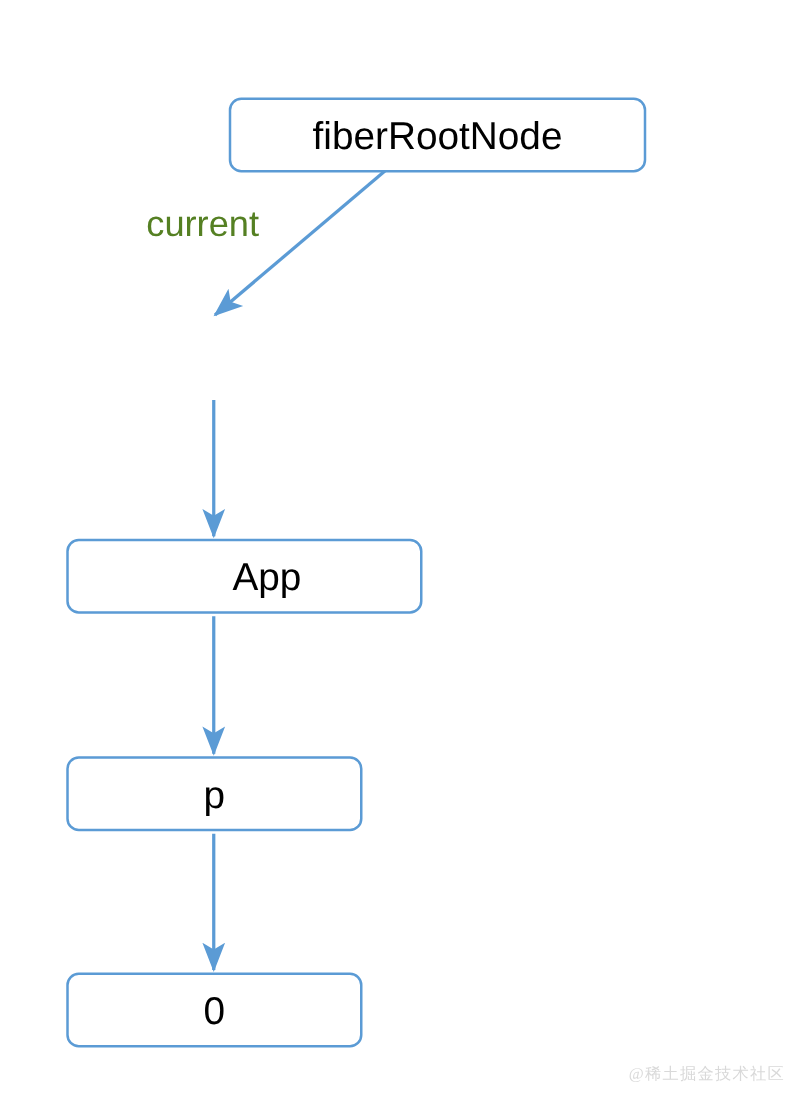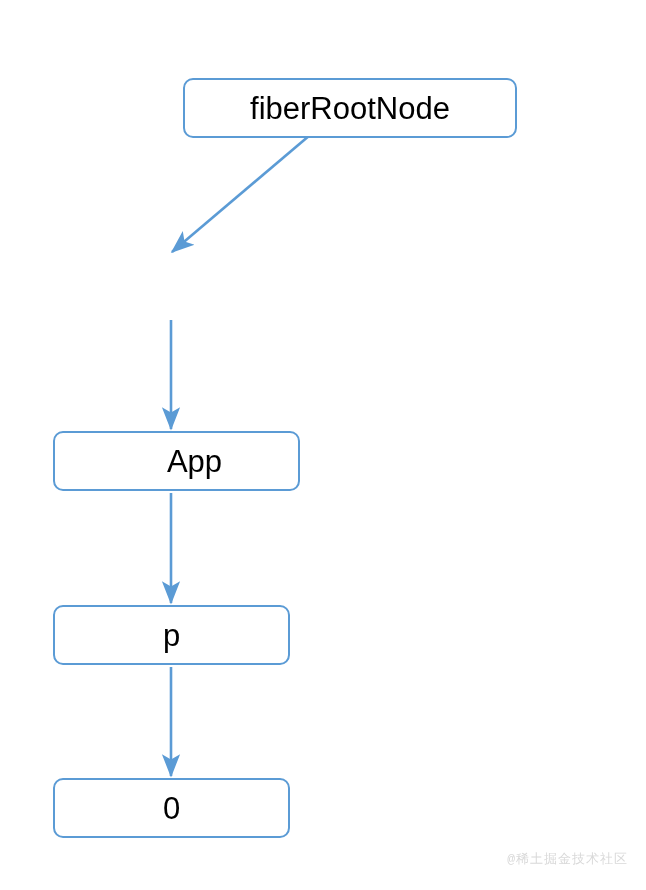--- a/index.html
+++ b/index.html
@@ -32,21 +32,21 @@
     font-family: "Liberation Sans", sans-serif;
     font-size: 31px;
     line-height: 1;
     font-weight: 400;
     letter-spacing: 0px;
     white-space: nowrap;
   }
   
   #node-fiberrootnode { left: 183px; top: 53px;  width: 334px; height: 60px; margin-top: 25px; }
   #node-rootfiber     { left: 53px;  top: 259px; width: 237px; height: 60px; }
-  #node-app           { left: 53px;  top: 431px; width: 247px; height: 60px; padding-left: 36px; }
+  #node-app           { left: 53px;  top: 431px; width: 285px; height: 60px; padding-left: 36px; }
   #node-p             { left: 53px;  top: 605px; width: 237px; height: 60px; }
   #node-zero          { left: 53px;  top: 778px; width: 237px; height: 60px; }
 
   #edge-layer {
     position: absolute;
     left: 0;
     top: 0;
     width: 646px;
     height: 890px;
     pointer-events: none;
@@ -60,21 +60,21 @@
   }
   #edge-label-current {
     left: 117px;
     top: 166px;
     color: #558023;
   }
   #watermark {
     position: absolute;
     right: 18px;
     bottom: 22px;
-    font-family: Liberation Mono, monospace;
+    font-family: Liberation Serif, serif;
     font-size: 13px;
     color: #d9d9d9;
     letter-spacing: 1px;
     white-space: nowrap;
   }
 </style>
 </head>
 <body>
 
 <div id="canvas">
@@ -105,16 +105,17 @@
   </div>
 
   <div class="node-box" id="node-p">
     <span class="node-label">p</span>
   </div>
 
   <div class="node-box" id="node-zero">
     <span class="node-label">0</span>
   </div>
 
+  <div class="edge-label" id="edge-label-current">current</div>
 
   <div id="watermark">@稀土掘金技术社区</div>
 
 </div>
 
 </body></html>

